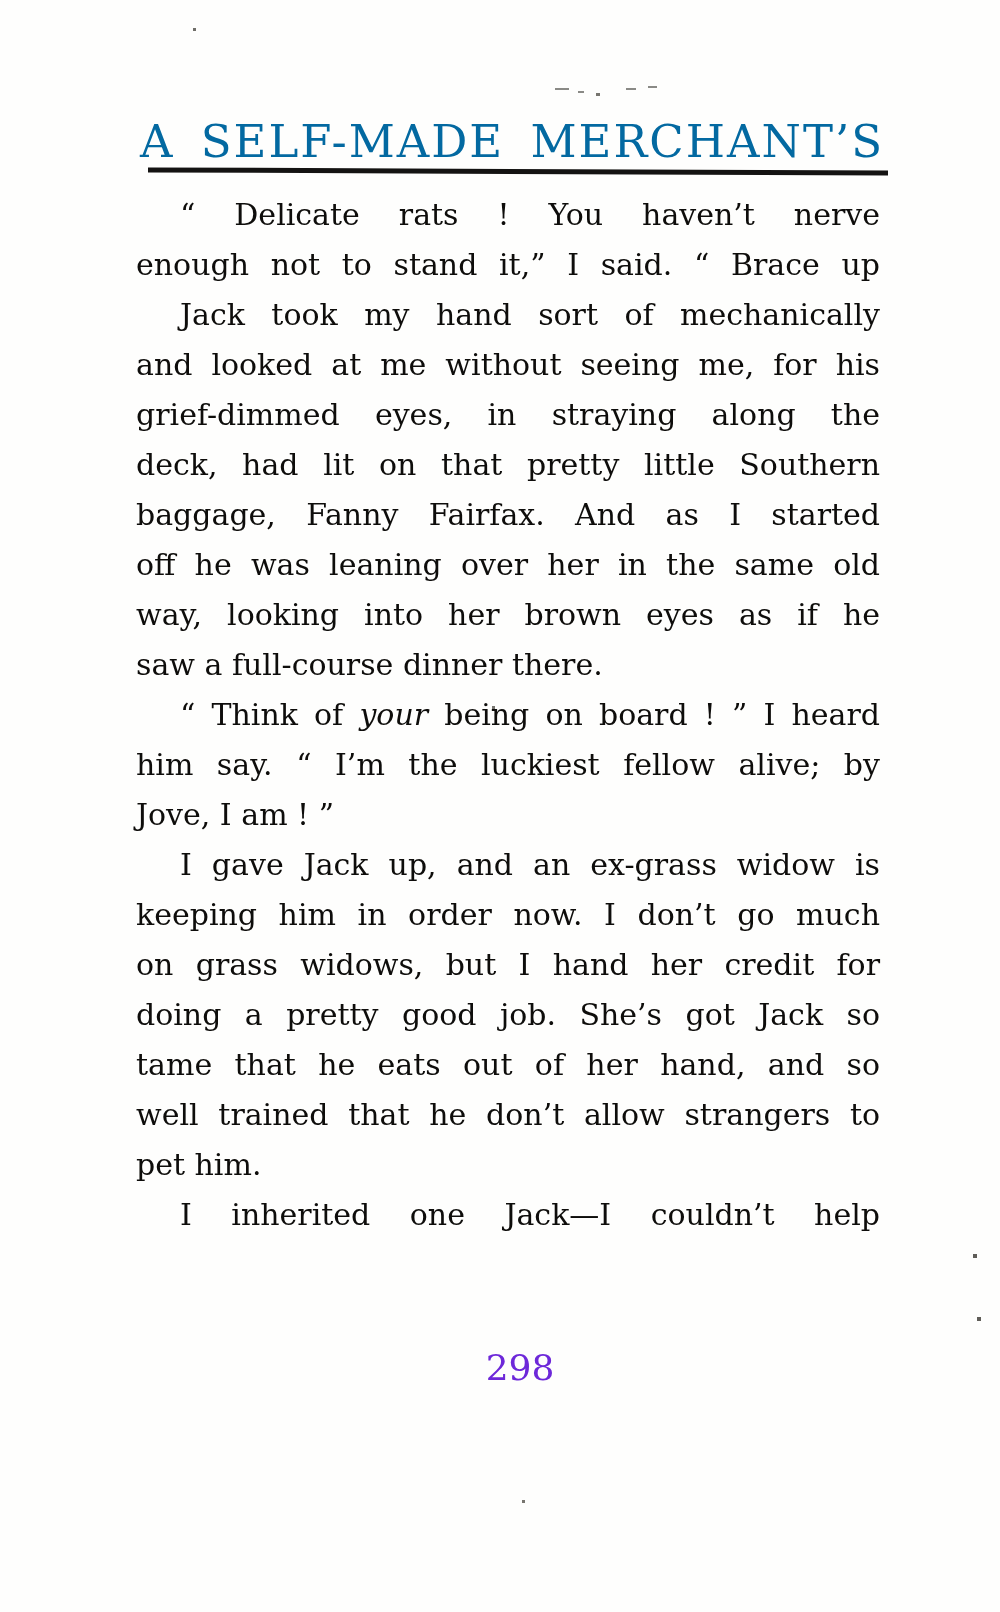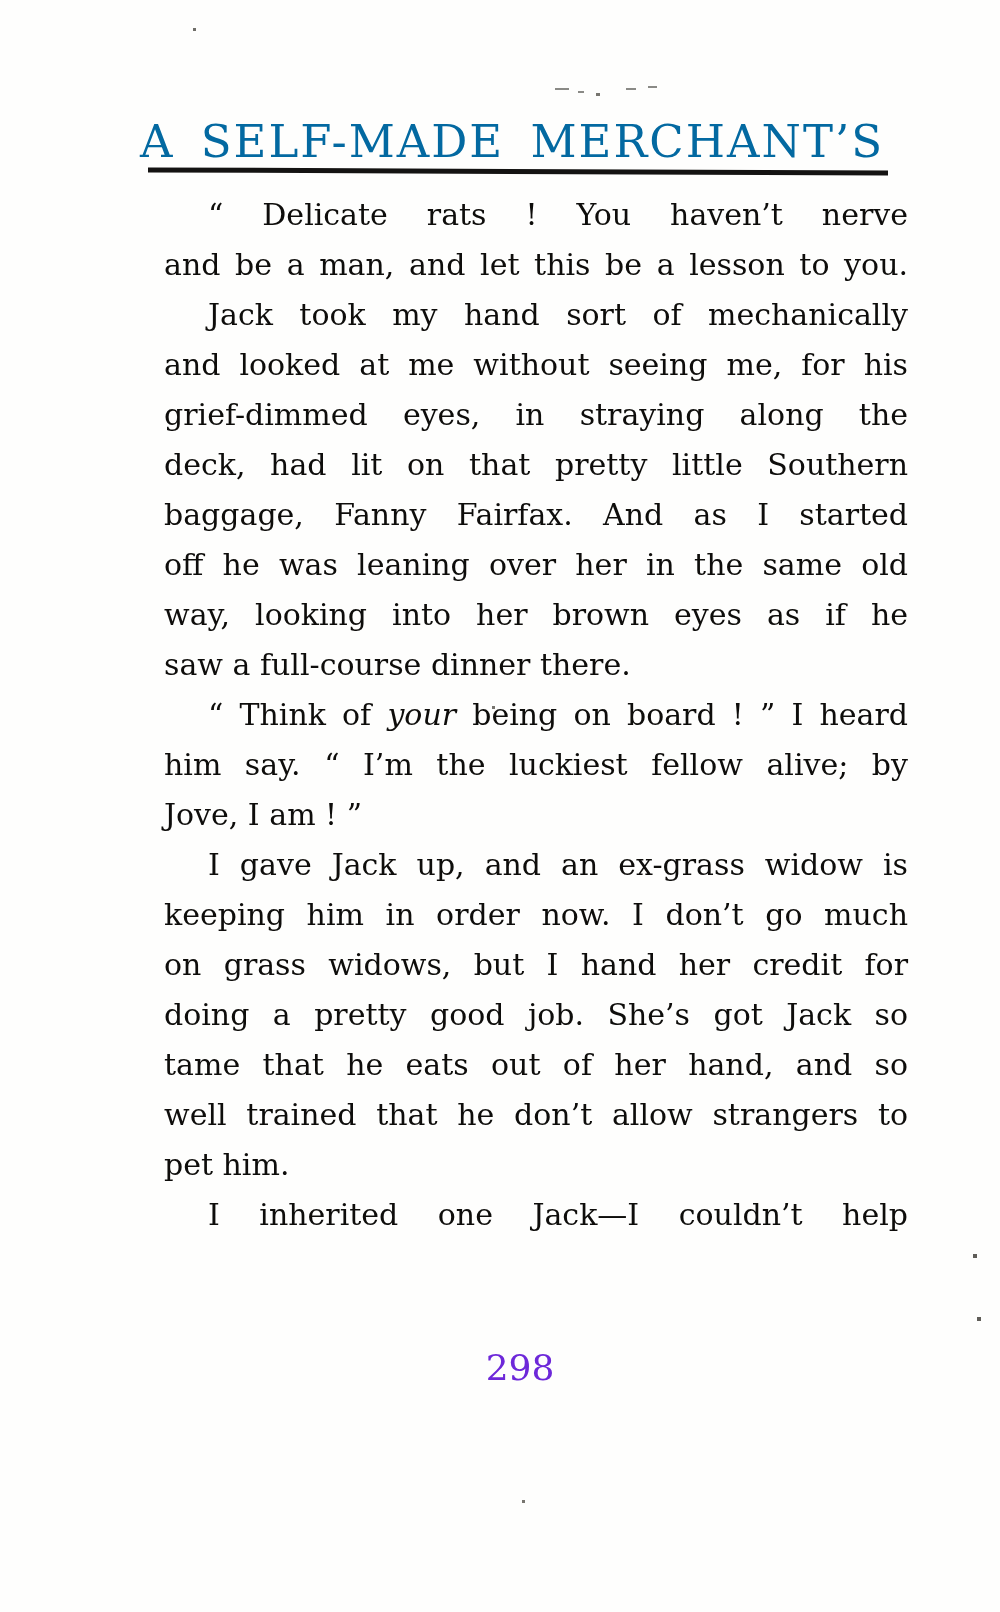--- a/index.html
+++ b/index.html
@@ -35,21 +35,21 @@
     top: 169px;
     left: 148px;
     width: 740px;
     height: 5px;
     background: #141312;
     transform: rotate(0.25deg);
   }
   .body-text {
     position: absolute;
     top: 190px;
-    left: 164px;
+    left: 136px;
     width: 744px;
   }
   .ln {
     height: 50px;
     line-height: 50px;
     font-size: 30px;
     text-align: justify;
     text-align-last: justify;
     white-space: normal;
     overflow: visible;
@@ -105,21 +105,21 @@
   <span class="artifact a8"></span>
   <span class="artifact a9"></span>
   <span class="artifact a10"></span>
 
   <h1 class="running-header">A SELF-MADE MERCHANT’S</h1>
   <div class="header-rule"></div>
 
   <div class="body-text">
 
     <div class="ln first">“ Delicate rats ! You haven’t nerve</div>
-    <div class="ln">and be a man, and let this be a lesson to you.</div>
+    <div class="ln">enough not to stand it,” I said. “ Brace up</div>
 
     <div class="ln first">Jack took my hand sort of mechanically</div>
     <div class="ln">and looked at me without seeing me, for his</div>
     <div class="ln">grief-dimmed eyes, in straying along the</div>
     <div class="ln">deck, had lit on that pretty little Southern</div>
     <div class="ln">baggage, Fanny Fairfax. And as I started</div>
     <div class="ln">off he was leaning over her in the same old</div>
     <div class="ln">way, looking into her brown eyes as if he</div>
     <div class="ln end">saw a full-course dinner there.</div>
 

